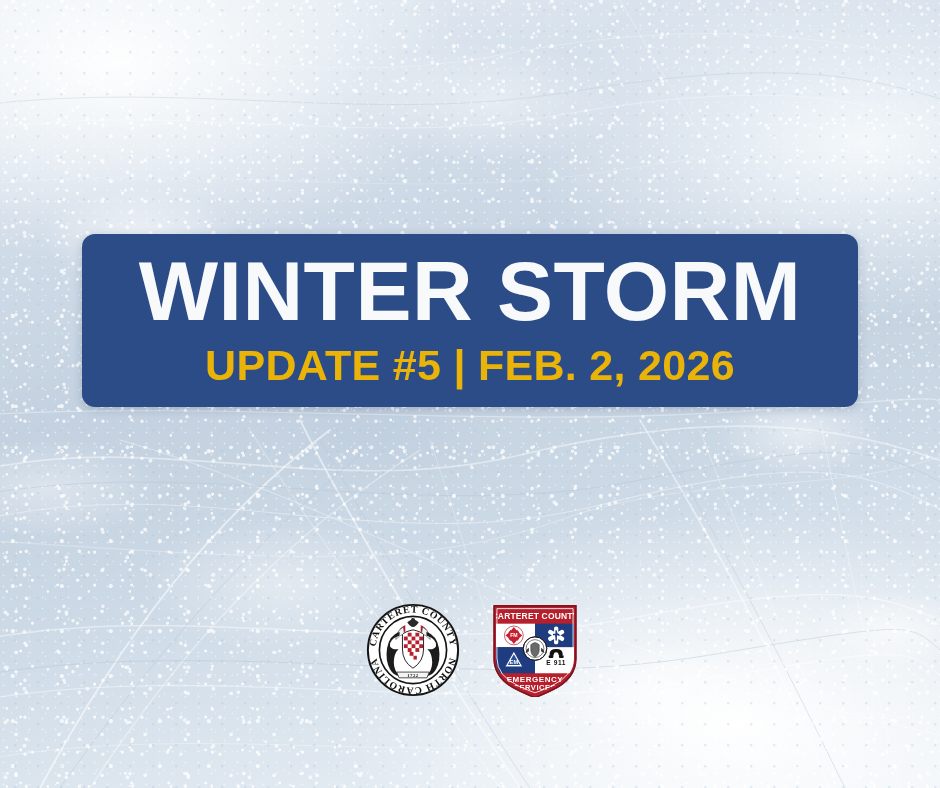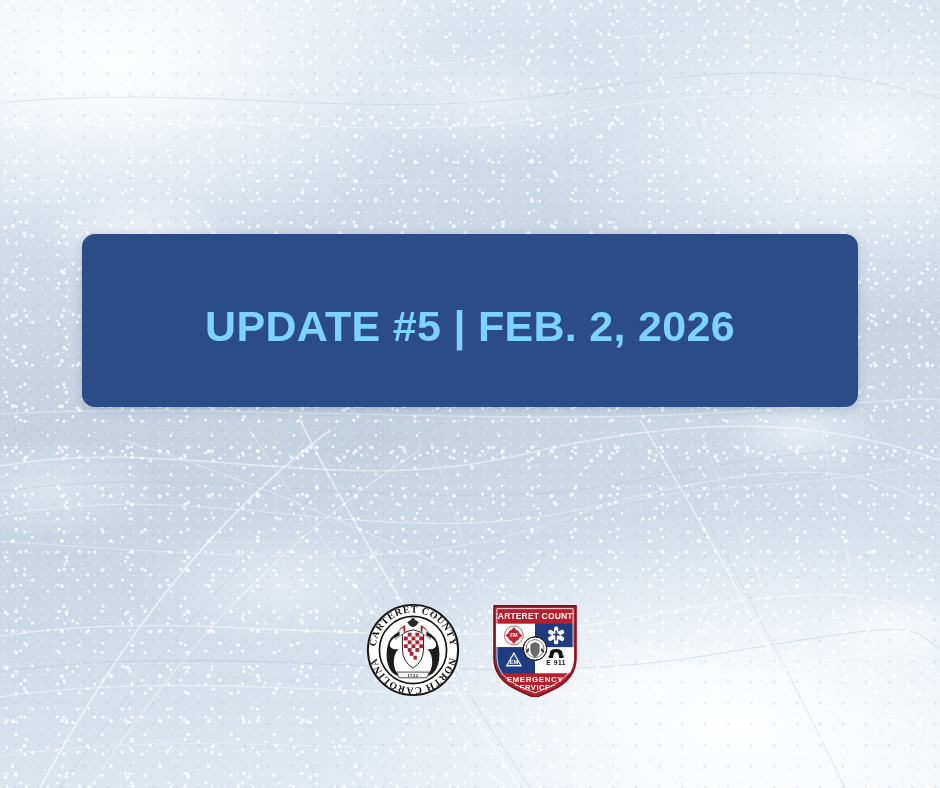--- a/index.html
+++ b/index.html
@@ -100,21 +100,21 @@
     font-family:"Liberation Sans", sans-serif;
     font-weight:bold;
     font-size:84px;
     line-height:.98;
     letter-spacing:.5px;
     white-space:nowrap;
     margin-top:-4px;
   }
 
   .banner-subtitle{
-    color:#7dd3fc;
+    color:#eab308;
     font-family:"Liberation Sans", sans-serif;
     font-weight:bold;
     font-size:43px;
     line-height:1;
     letter-spacing:.3px;
     white-space:nowrap;
     margin-top:12px;
   }
 
   
@@ -174,20 +174,21 @@
         <path d="M-20 675 C 230 635, 470 695, 710 655 S 900 625, 960 665" stroke-width="1.0"></path>
         <path d="M-20 105 C 190 80, 370 125, 570 92 S 860 72, 960 105" stroke-width="0.8"></path>
       </g>
     </svg>
   </div>
 
   <div class="ice-grain"></div>
   <div class="ice-grain-2"></div>
 
   <div class="banner">
+    <div class="banner-title">WINTER STORM</div>
     <div class="banner-subtitle">UPDATE #5 | FEB. 2, 2026</div>
   </div>
 
   <div class="logo-row">
 
     <div class="logo-seal">
       <svg viewBox="0 0 200 200" aria-hidden="true">
         <defs>
           <path id="arcTop" d="M 100,100 m -78,0 a 78,78 0 0 1 156,0" fill="none"></path>
           <path id="arcBot" d="M 100,100 m 78,0 a 78,78 0 0 1 -156,0" fill="none"></path>

